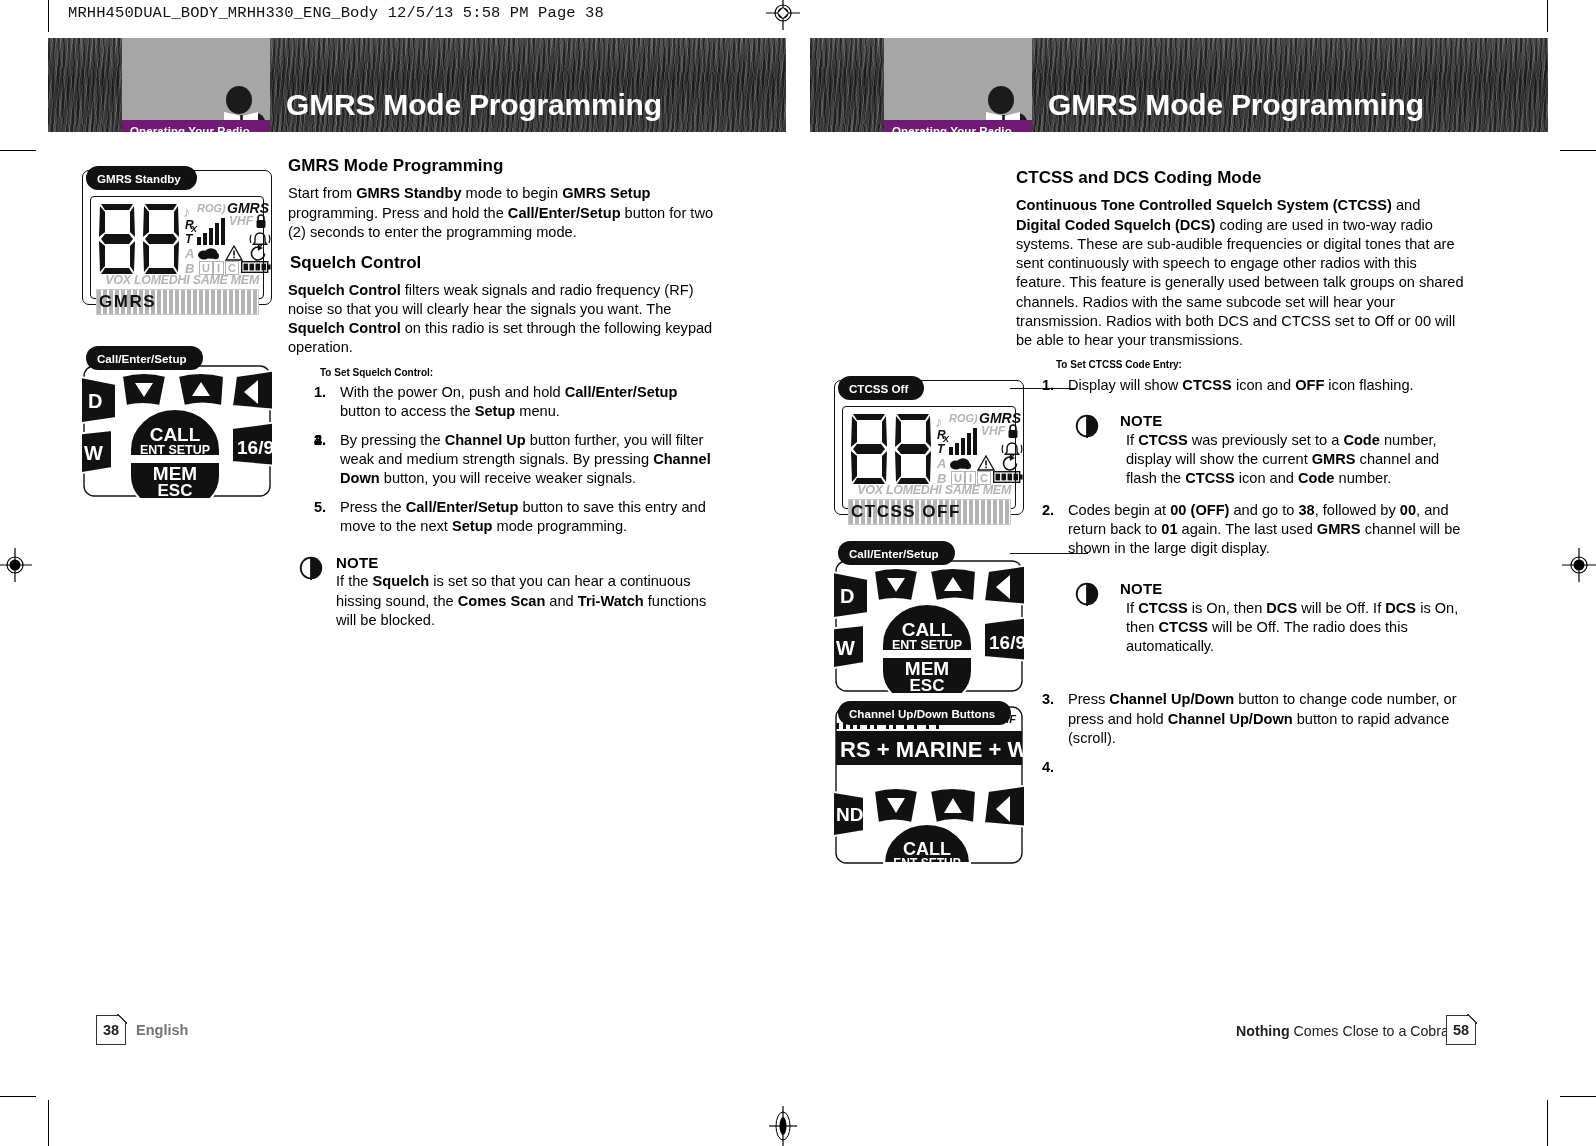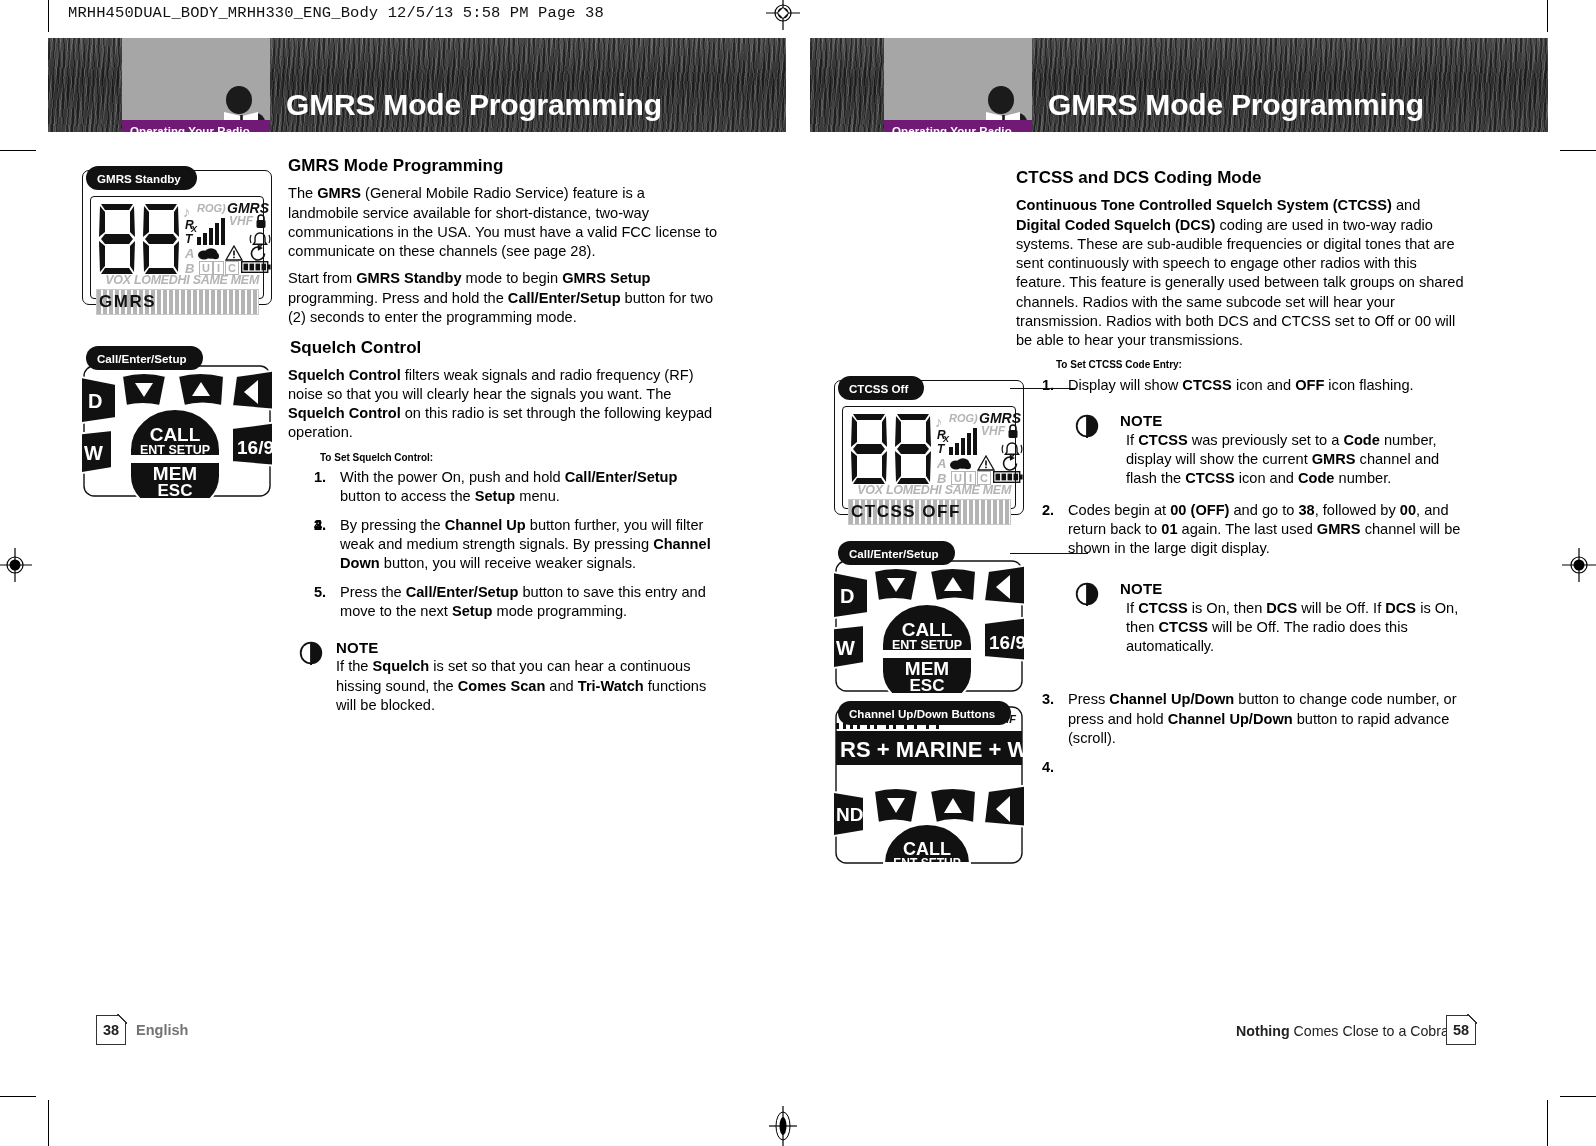--- a/index.html
+++ b/index.html
@@ -341,21 +341,20 @@
         <text x="93" y="146" fill="#fff" font-size="17" font-weight="bold" text-anchor="middle" font-family="Liberation Sans, sans-serif">ESC</text>
 
         <path d="M150 78 L196 72 L196 116 L150 112 Z" fill="#111" stroke="#fff" stroke-width="2"></path>
         <text x="155" y="104" fill="#fff" font-size="19" font-weight="bold" font-family="Liberation Sans, sans-serif">16/9</text>
       </svg>
     </div>
   </div>
 
   <div class="col-text" style="left:240px; top:155px; width:430px;">
     <div class="h-sec">GMRS Mode Programming</div>
-    <p>The <b>GMRS</b> (General Mobile Radio Service) feature is a landmobile service available for short-distance, two-way communications in the USA. You must have a valid FCC license to communicate on these channels (see page 28).</p>
     <p>Start from <b>GMRS Standby</b> mode to begin <b>GMRS Setup</b> programming. Press and hold the <b>Call/Enter/Setup</b> button for two (2) seconds to enter the programming mode.</p>
     <div class="h-sub">Squelch Control</div>
     <p><b>Squelch Control</b> filters weak signals and radio frequency (RF) noise so that you will clearly hear the signals you want. The <b>Squelch Control</b> on this radio is set through the following keypad operation.</p>
     <div class="h-step">To Set Squelch Control:</div>
     <ol class="steps">
         <li><span class="num">1.</span><span>With the power On, push and hold <b>Call/Enter/Setup</b> button to access the <b>Setup</b> menu.</span></li>
         <li><span class="num">2.</span></li>
         <li><span class="num">3.</span></li>
         <li><span class="num">4.</span><span>By pressing the <b>Channel Up</b> button further, you will filter weak and medium strength signals. By pressing <b>Channel Down</b> button, you will receive weaker signals.</span></li>
         <li><span class="num">5.</span><span>Press the <b>Call/Enter/Setup</b> button to save this entry and move to the next <b>Setup</b> mode programming.</span></li>

